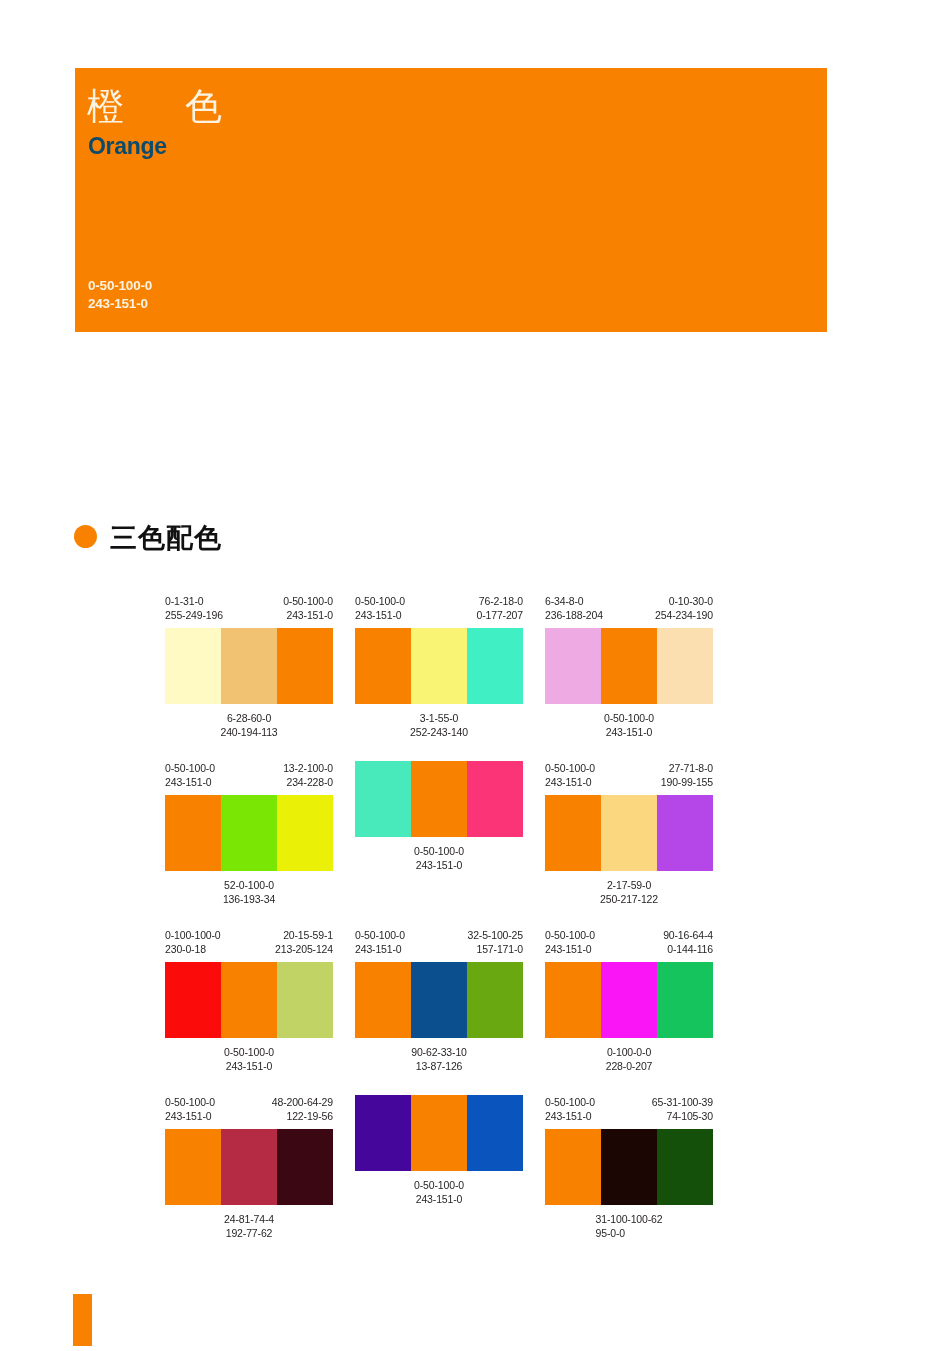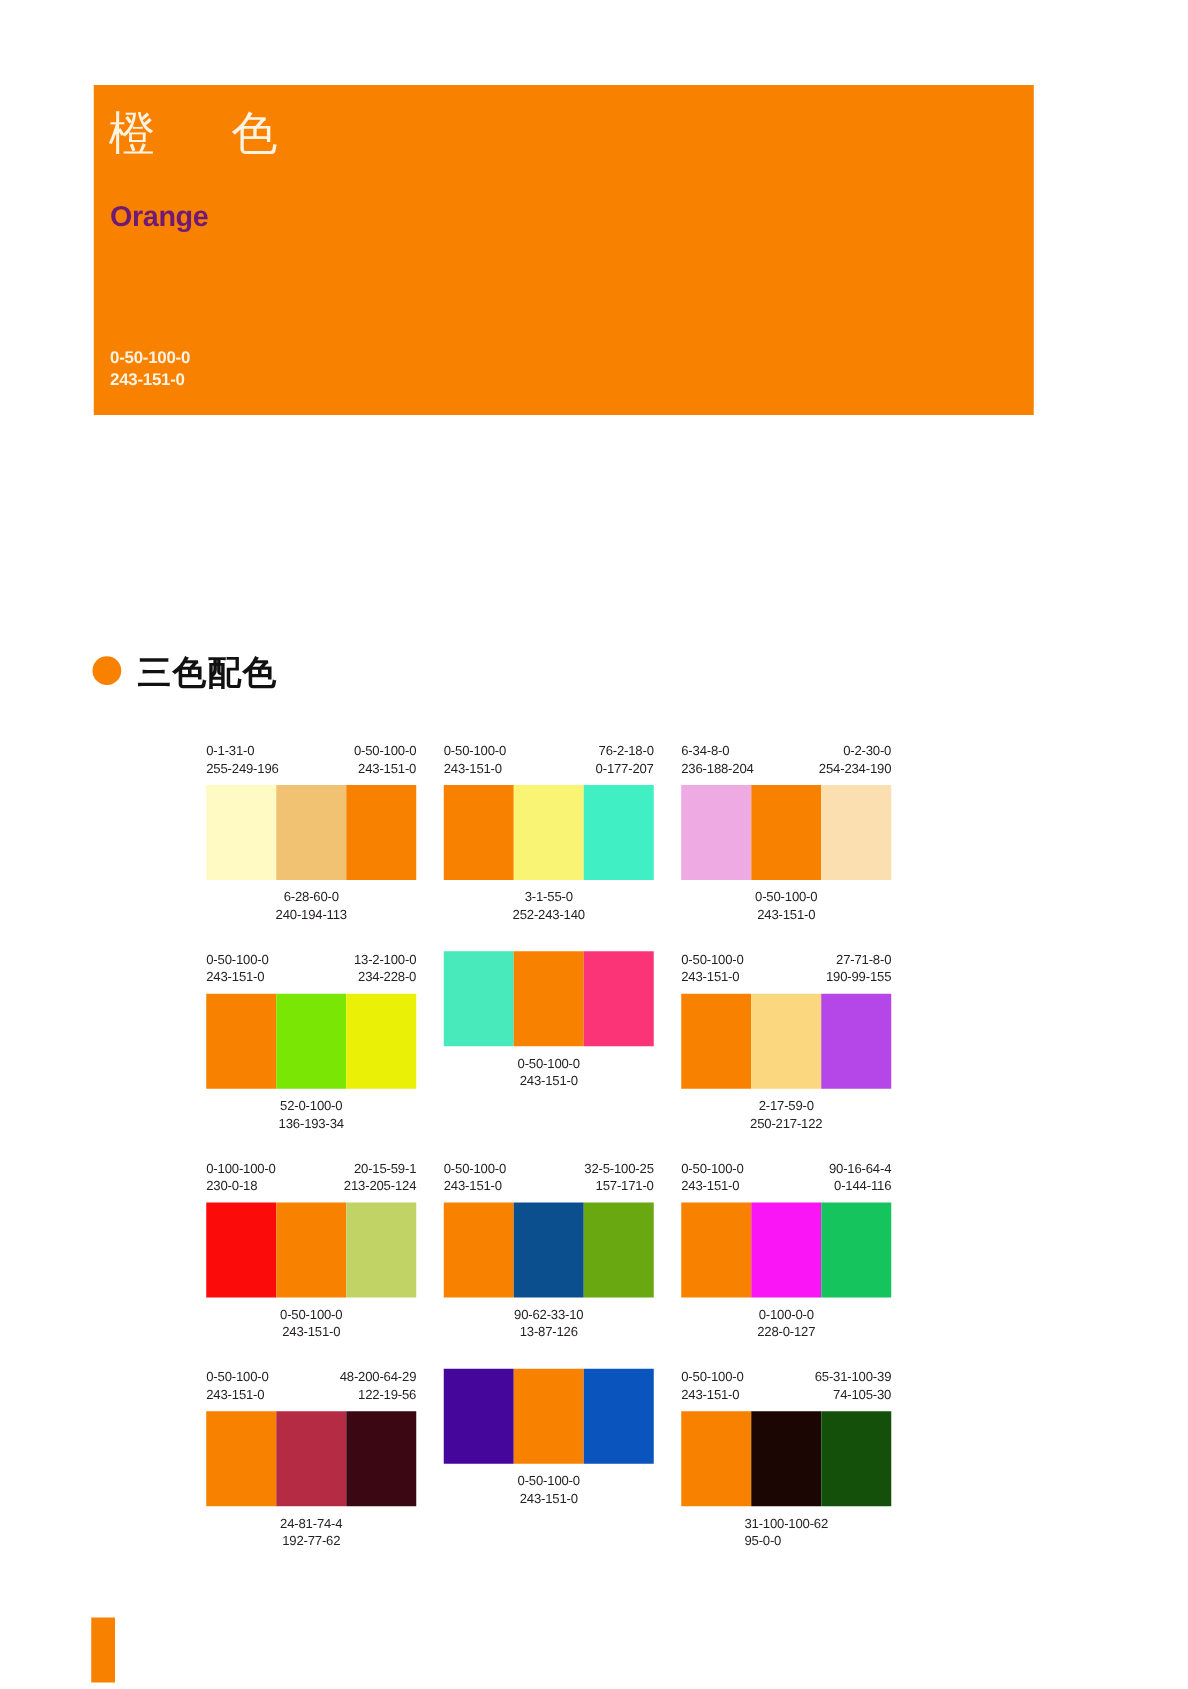--- a/index.html
+++ b/index.html
@@ -32,22 +32,22 @@
     color: #fdf3e3;
     font-size: 37px;
     font-weight: normal;
     letter-spacing: 12px;
     line-height: 1;
     white-space: pre;
   }
   .banner-subtitle {
     position: absolute;
     left: 13px;
-    top: 94px;
-    color: #701a75;
+    top: 67px;
+    color: #0c4a6e;
     font-size: 23px;
     font-weight: bold;
     line-height: 1;
     letter-spacing: -0.3px;
   }
   .banner-codes {
     position: absolute;
     left: 13px;
     top: 209px;
     color: #fdf3e3;
@@ -208,21 +208,21 @@
           <div>252-243-140</div>
         </div>
       </div>
       <div class="card">
         <div class="card-top-labels">
           <div class="lbl lbl-left">
             <div>6-34-8-0</div>
             <div>236-188-204</div>
           </div>
           <div class="lbl lbl-right">
-            <div>0-2-30-0</div>
+            <div>0-10-30-0</div>
             <div>254-234-190</div>
           </div>
         </div>
         <div class="swatches">
           <div class="swatch" style="background: rgb(238, 170, 227);"></div>
           <div class="swatch" style="background: rgb(248, 130, 0);"></div>
           <div class="swatch" style="background: rgb(251, 223, 176);"></div>
         </div>
         <div class="card-bottom-label">
           <div>0-50-100-0</div>
@@ -339,21 +339,21 @@
             <div>0-144-116</div>
           </div>
         </div>
         <div class="swatches">
           <div class="swatch" style="background: rgb(248, 130, 0);"></div>
           <div class="swatch" style="background: rgb(249, 21, 245);"></div>
           <div class="swatch" style="background: rgb(21, 196, 92);"></div>
         </div>
         <div class="card-bottom-label">
           <div>0-100-0-0</div>
-          <div>228-0-127</div>
+          <div>228-0-207</div>
         </div>
       </div>
     </div>
     <div class="grid-row">
       <div class="card">
         <div class="card-top-labels">
           <div class="lbl lbl-left">
             <div>0-50-100-0</div>
             <div>243-151-0</div>
           </div>

